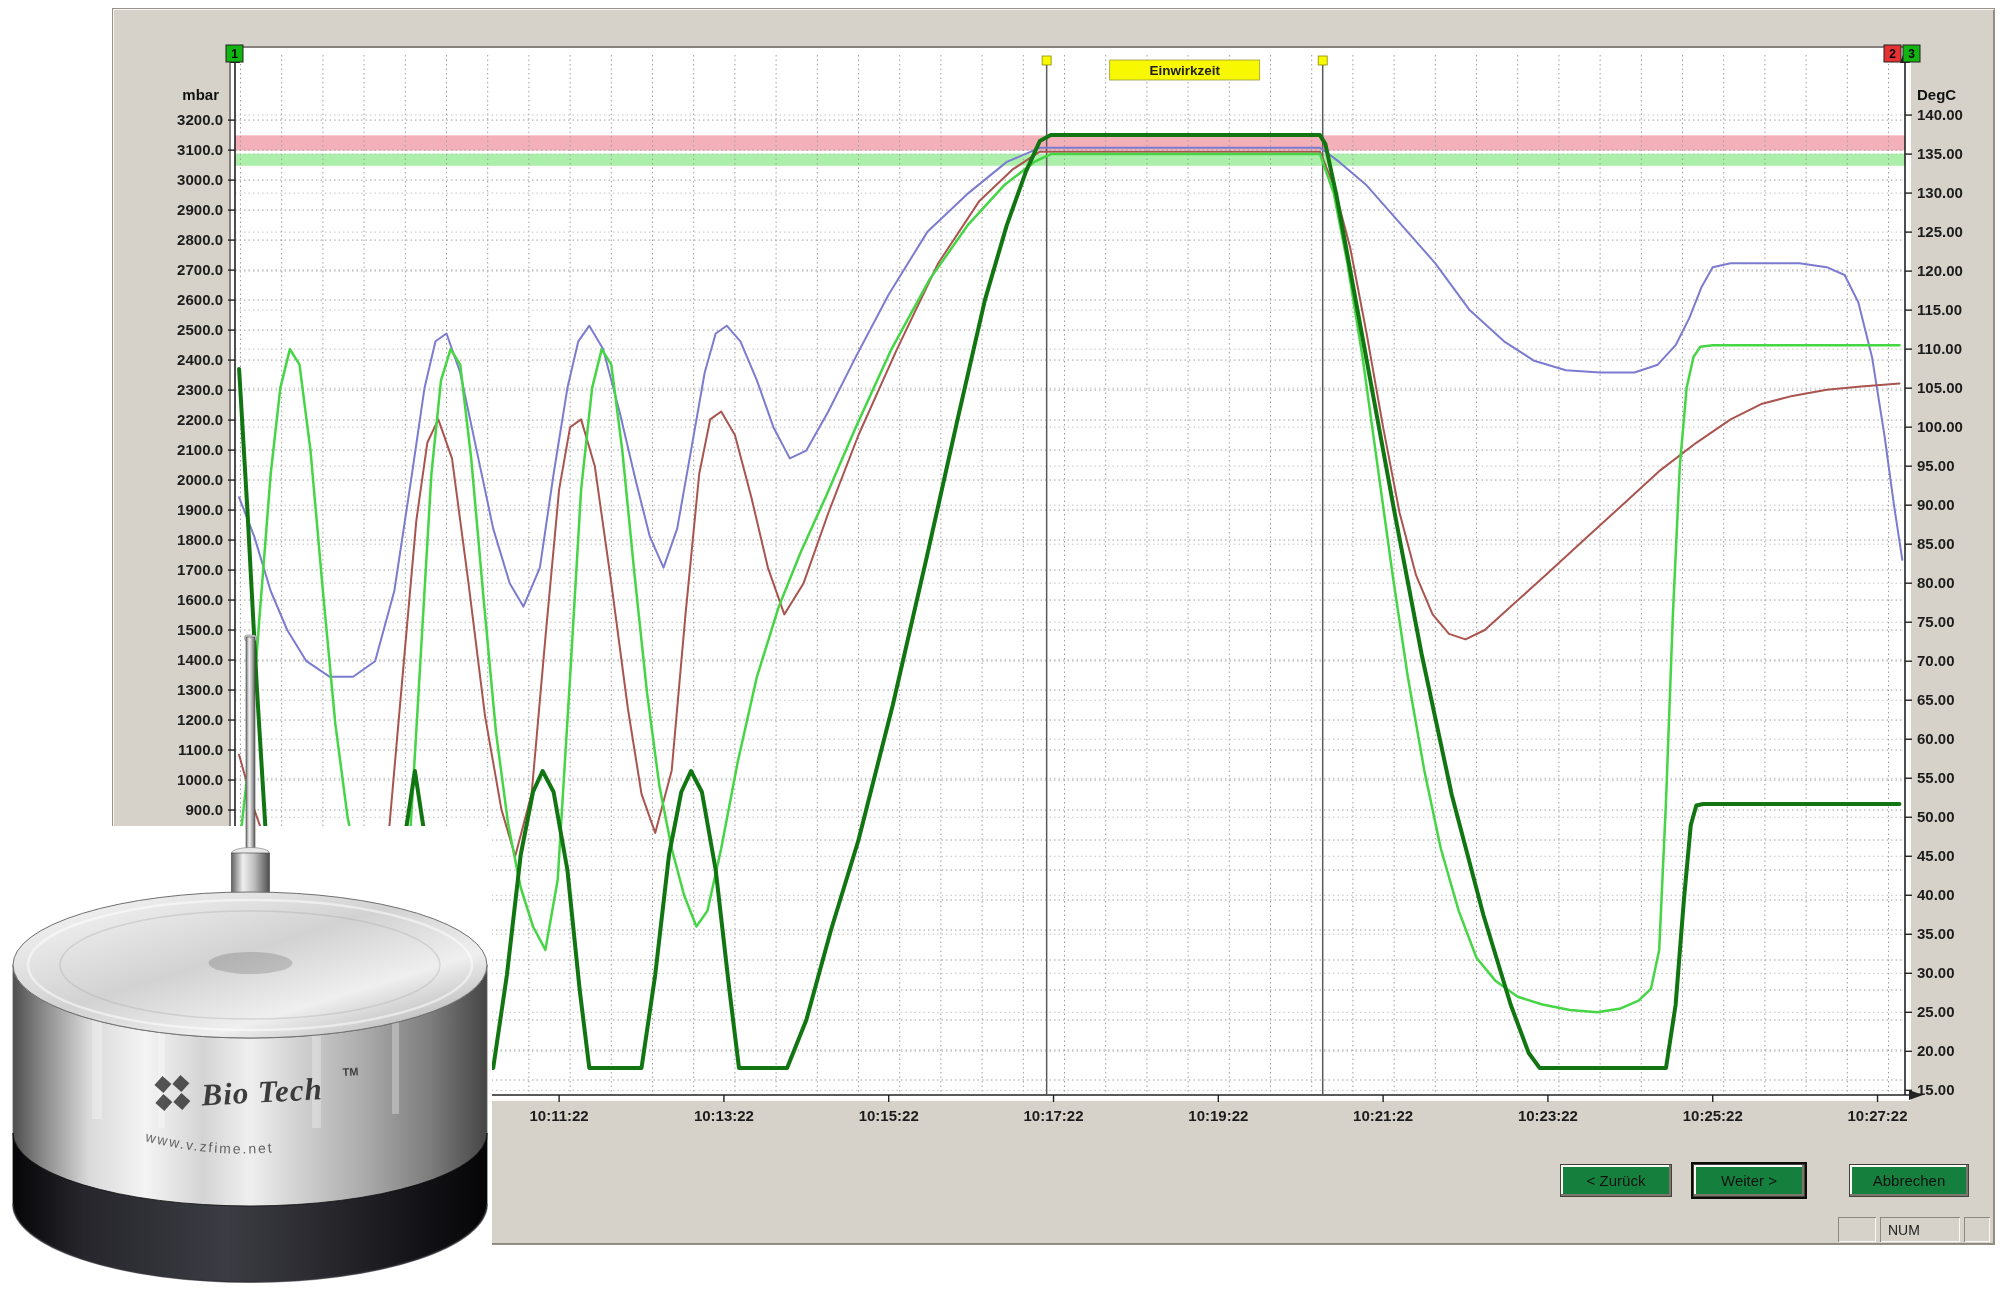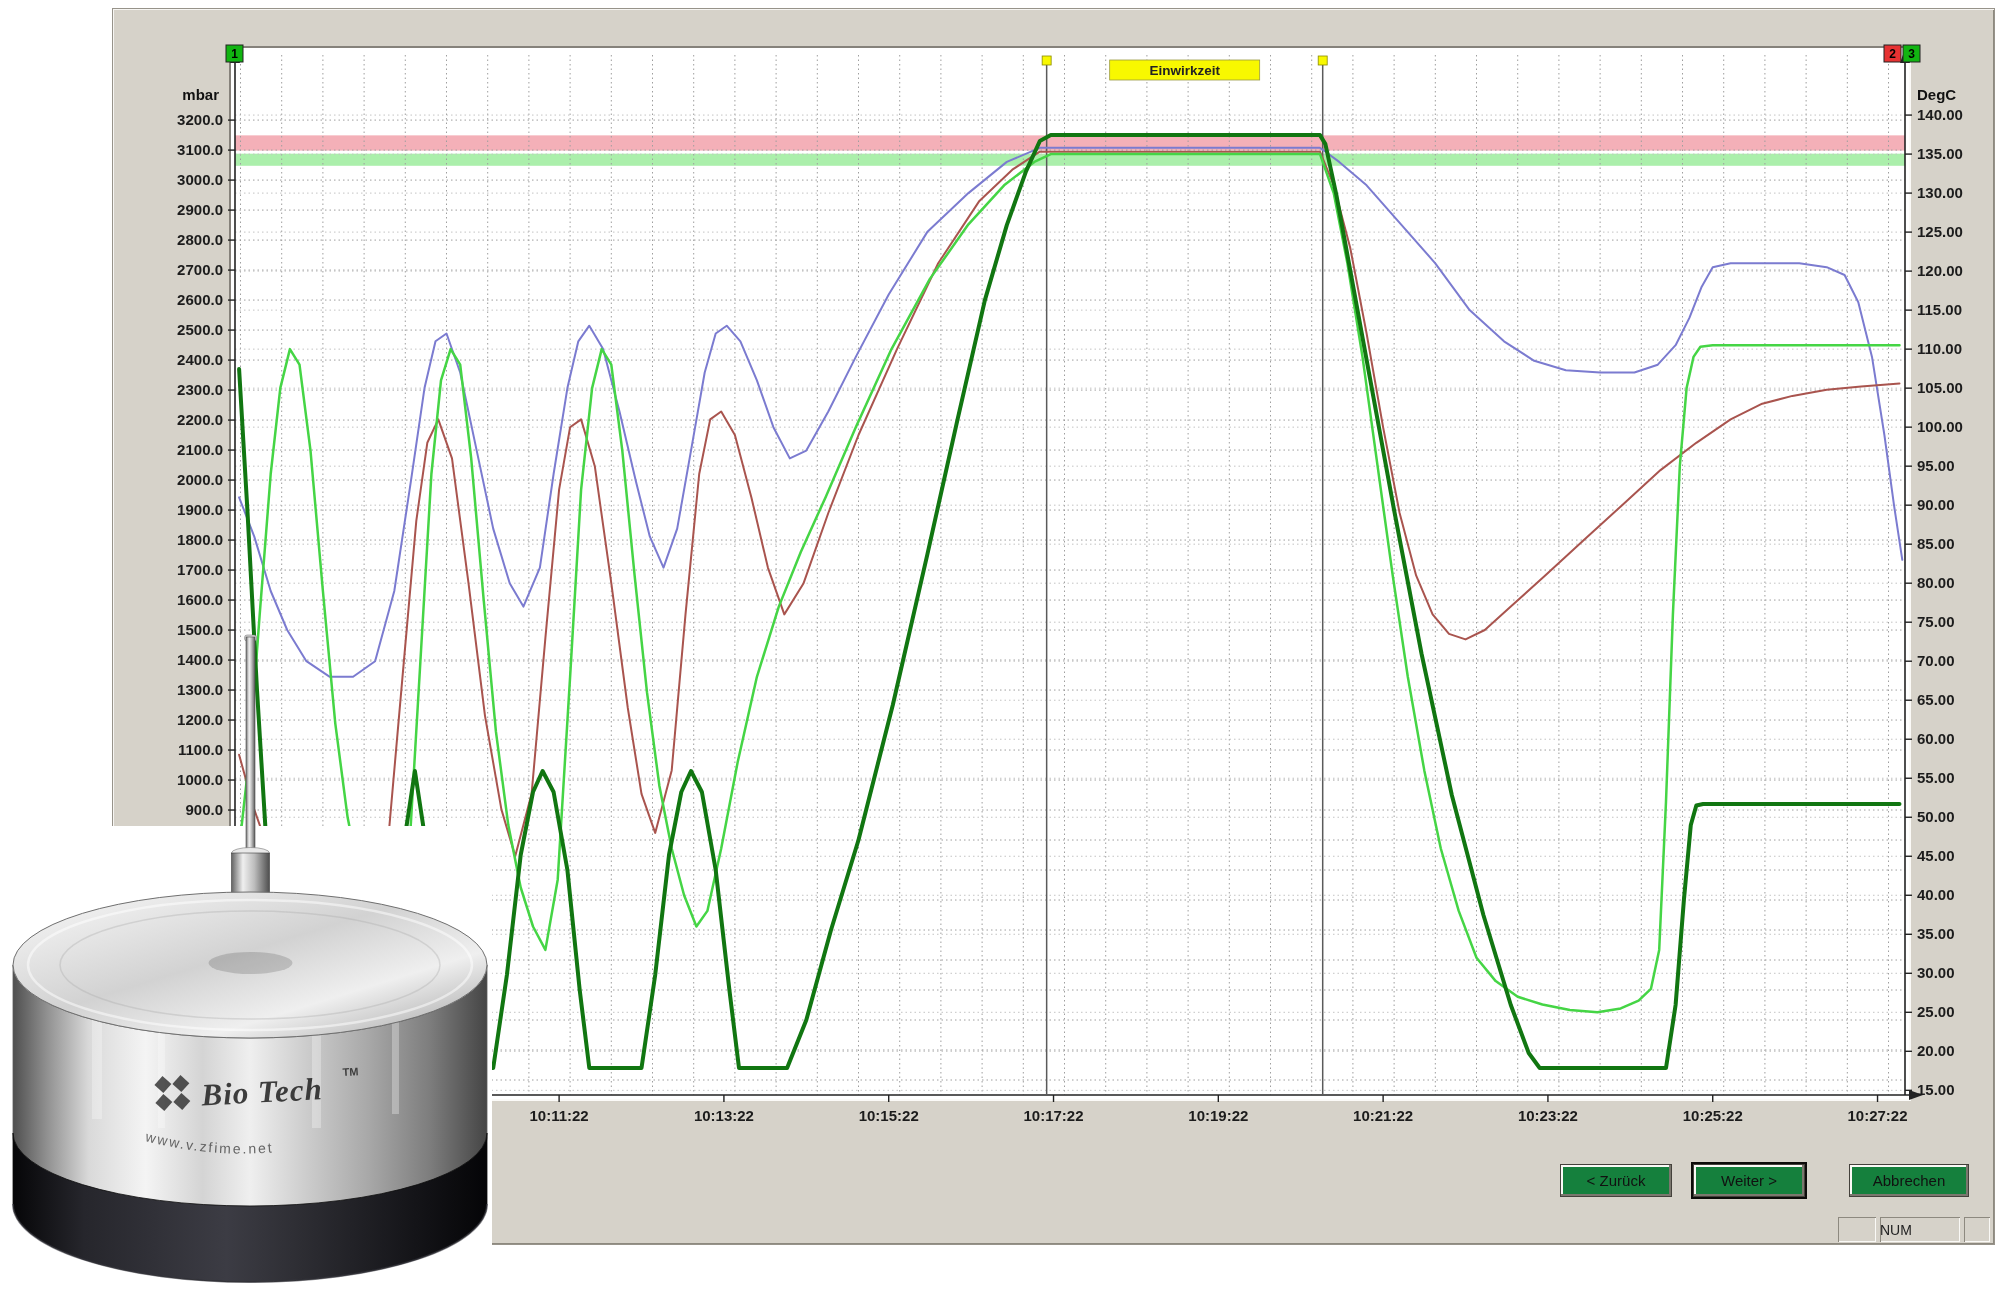--- a/index.html
+++ b/index.html
@@ -32,21 +32,21 @@
   }
   #btn-back{left:1560px;top:1164px;width:112px;height:33px;}
   #btn-next{left:1693px;top:1164px;width:112px;height:33px;outline:2px solid #0c0b09;}
   #btn-cancel{left:1831px;top:1164px;width:120px;height:33px;margin-left:18px;}
 
   .status-cell{
     position:absolute;z-index:20;top:1217px;height:25px;
     background:#d6d2c9;
     box-shadow:inset 1px 1px 0 #8d897f, inset -1px -1px 0 #faf9f6;
     font-size:14px;color:#222;display:flex;align-items:center;
-    box-sizing:border-box;
+    padding-left:8px;box-sizing:border-box;
   }
   #cell-empty{left:1838px;width:38px;}
   #cell-num{left:1880px;width:80px;}
   #cell-corner{left:1964px;width:26px;height:25px;padding:0;}
 
   .device{position:absolute;left:0;top:633px;width:492px;height:667px;z-index:40;}
   .device svg{display:block;width:492px;height:667px;}
   .brand{font-size:31px;font-weight:700;fill:#262626;opacity:.88;letter-spacing:1px;
          font-family:"Liberation Serif", serif;font-style:italic;}
   .brand-tm{font-size:11px;font-weight:700;fill:#2c2c2c;opacity:.85;}

